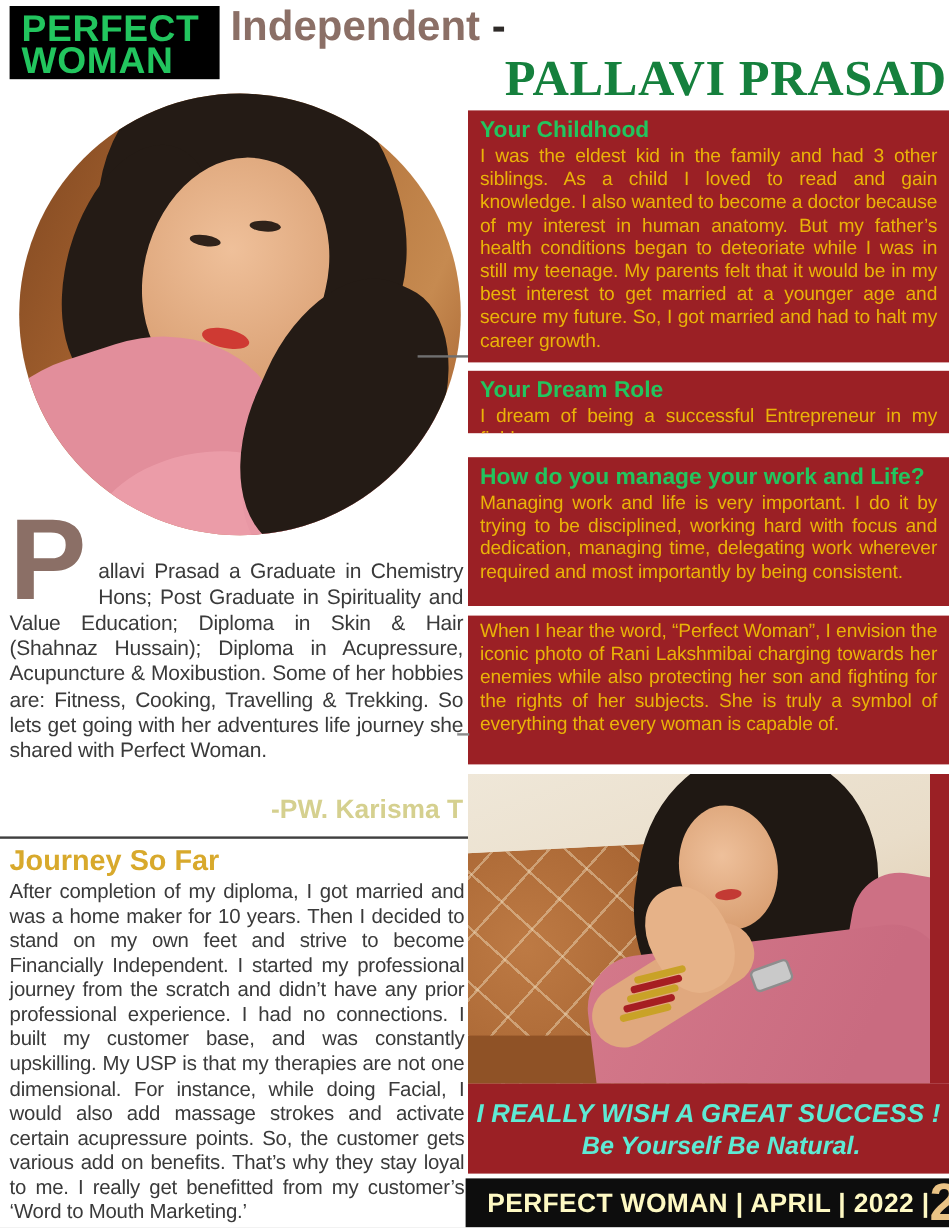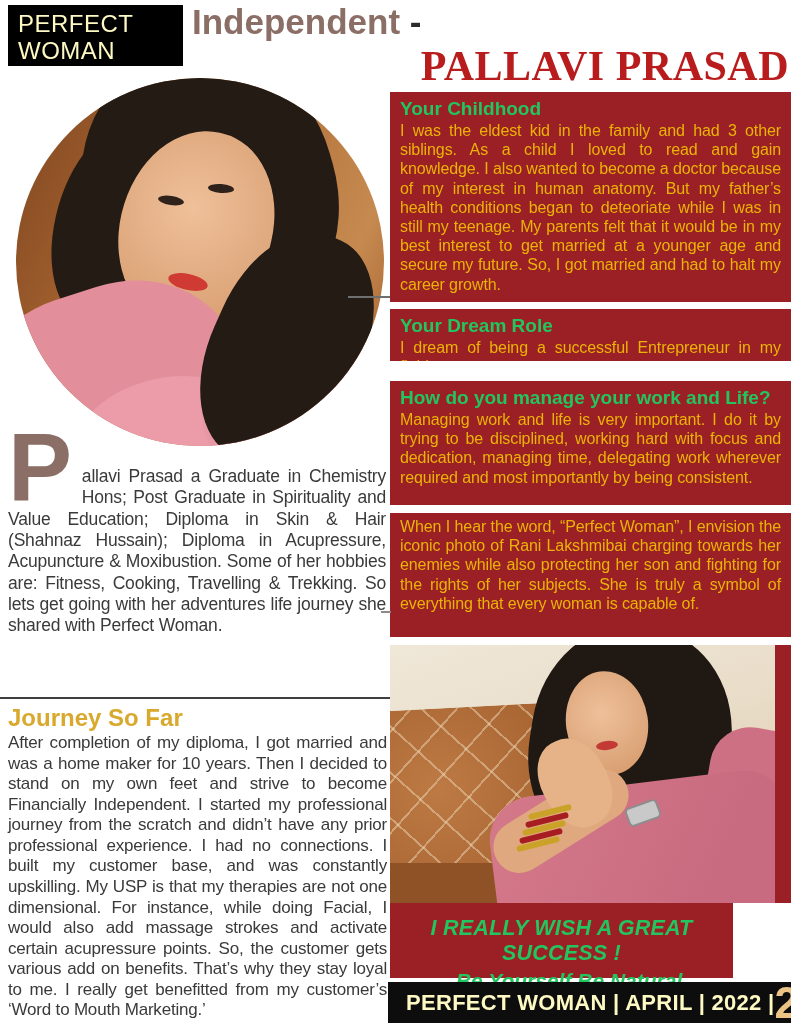--- a/index.html
+++ b/index.html
@@ -1,28 +1,28 @@
 <!DOCTYPE html>
 <html><head>
 <meta charset="utf-8">
 <style>
   html,body{margin:0;padding:0;background:#e9e9e9;}
   .page{position:relative;width:791px;height:1023px;background:#ffffff;overflow:hidden;
         font-family:"Liberation Sans", sans-serif;margin:0 auto;}
   .abs{position:absolute;}
 
   
-  .masthead{left:8px;top:5px;width:175px;height:61px;background:#000;color:#fef9c3;
-            font-weight:400;font-size:24px;line-height:27px;letter-spacing:.5px;
+  .masthead{left:8px;top:5px;width:175px;height:61px;background:#000;color:#22c55e;
+            font-weight:700;font-size:31px;line-height:27px;letter-spacing:.5px;
             padding:5px 0 0 10px;box-sizing:border-box;}
   .title-prefix{left:192px;top:2px;font-size:35px;font-weight:800;color:#8B6F66;}
   .title-dash{color:#2e2a28;font-weight:800;}
   .title-name{right:2px;top:42px;width:470px;text-align:right;
               font-family:"Liberation Serif", serif;font-weight:700;font-size:42px;
-              letter-spacing:.5px;color:#b91c1c;}
+              letter-spacing:.5px;color:#15803d;}
 
   
   .portrait{left:16px;top:78px;width:368px;height:368px;border-radius:50%;overflow:hidden;
             background:linear-gradient(115deg,#7e4620 0%,#a2602e 30%,#b5763e 55%,#c68a50 78%,#9c5627 100%);}
   .pshape{position:absolute;}
   .p-hair-main{left:68px;top:-30px;width:252px;height:290px;background:#241b15;border-radius:48%;transform:rotate(-16deg);}
   .p-hair-side{left:40px;top:40px;width:120px;height:210px;background:#241b15;border-radius:50%;transform:rotate(16deg);}
   .p-hair-lock{left:196px;top:150px;width:150px;height:240px;background:#241b15;border-radius:46%;transform:rotate(24deg);}
   .p-face{left:104px;top:52px;width:152px;height:198px;border-radius:52% 48% 50% 50%;
           background:radial-gradient(circle at 45% 40%,#efc09a,#dba276 75%,#c98f62);transform:rotate(13deg);}
@@ -80,21 +80,21 @@
   .c-dupatta{left:310px;top:84px;width:110px;height:190px;background:#cd7084;border-radius:40px;transform:rotate(10deg);}
   .c-bangle{width:44px;height:6px;border-radius:3px;transform:rotate(-14deg);}
   .b1{left:138px;top:164px;background:#c9a227;}
   .b2{left:135px;top:172px;background:#a61e22;}
   .b3{left:132px;top:180px;background:#c9a227;}
   .b4{left:129px;top:188px;background:#a61e22;}
   .b5{left:126px;top:196px;background:#c9a227;}
   .c-watch{left:236px;top:158px;width:30px;height:16px;background:#c9c9c9;border-radius:5px;transform:rotate(-20deg);border:2px solid #8d8d8d;}
   .c-edge{left:385px;top:0;width:16px;height:258px;background:#9B2025;}
 
-  .quote{left:390px;top:903px;width:343px;height:75px;background:#9B2025;color:#22c55e;
+  .quote{left:390px;top:903px;width:401px;height:75px;background:#9B2025;color:#5eead4;
          text-align:center;font-style:italic;font-weight:700;box-sizing:border-box;padding-top:13px;}
   .quote .q1{font-size:21.5px;letter-spacing:.2px;}
   .quote .q2{font-size:21px;margin-top:3px;padding-left:21px;}
 
   .footer{left:388px;top:982px;width:403px;height:41px;background:#0d0d0d;display:flex;
           align-items:center;justify-content:space-between;box-sizing:border-box;padding:0 10px 0 18px;}
   .footer .ftext{color:#fef9c3;font-size:22px;font-weight:800;letter-spacing:.3px;white-space:nowrap;}
   .footer .fpage{color:#EAC385;font-size:44px;font-weight:800;line-height:.85;}
 </style>
 </head>
@@ -118,20 +118,21 @@
     <div class="pshape p-lips"></div>
     <div class="pshape p-earring"></div>
     <div class="pshape p-sari-left"></div>
     <div class="pshape p-sari-right"></div>
     <div class="pshape p-sari-glow"></div>
     <div class="pshape p-hair-lock"></div>
   </div>
 
   <p class="abs intro"><span class="dropcap">P</span><span>allavi Prasad a Graduate in Chemistry Hons; Post Graduate in Spirituality and Value Education; Diploma in Skin &amp; Hair (Shahnaz Hussain); Diploma in Acupressure, Acupuncture &amp; Moxibustion. Some of her hobbies are: Fitness, Cooking, Travelling &amp; Trekking. So lets get going with her adventures life journey she shared with Perfect Woman.</span></p>
 
+  <div class="abs byline">-PW. Karisma T</div>
   <div class="abs divider"></div>
 
   <h2 class="abs journey-heading">Journey So Far</h2>
   <p class="abs journey-body">After completion of my diploma, I got married and was a home maker for 10 years. Then I decided to stand on my own feet and strive to become Financially Independent. I started my professional journey from the scratch and didn’t have any prior professional experience. I had no connections. I built my customer base, and was constantly upskilling. My USP is that my therapies are not one dimensional. For instance, while doing Facial, I would also add massage strokes and activate certain acupressure points. So, the customer gets various add on benefits. That’s why they stay loyal to me. I really get benefitted from my customer’s ‘Word to Mouth Marketing.’</p>
 
   <section class="abs qa qa1">
     <h2>Your Childhood</h2>
     <p>I was the eldest kid in the family and had 3 other siblings. As a child I loved to read and gain knowledge. I also wanted to become a doctor because of my interest in human anatomy. But my father’s health conditions began to deteoriate while I was in still my teenage. My parents felt that it would be in my best interest to get married at a younger age and secure my future. So, I got married and had to halt my career growth.</p>
   </section>
   <section class="abs qa qa2">

